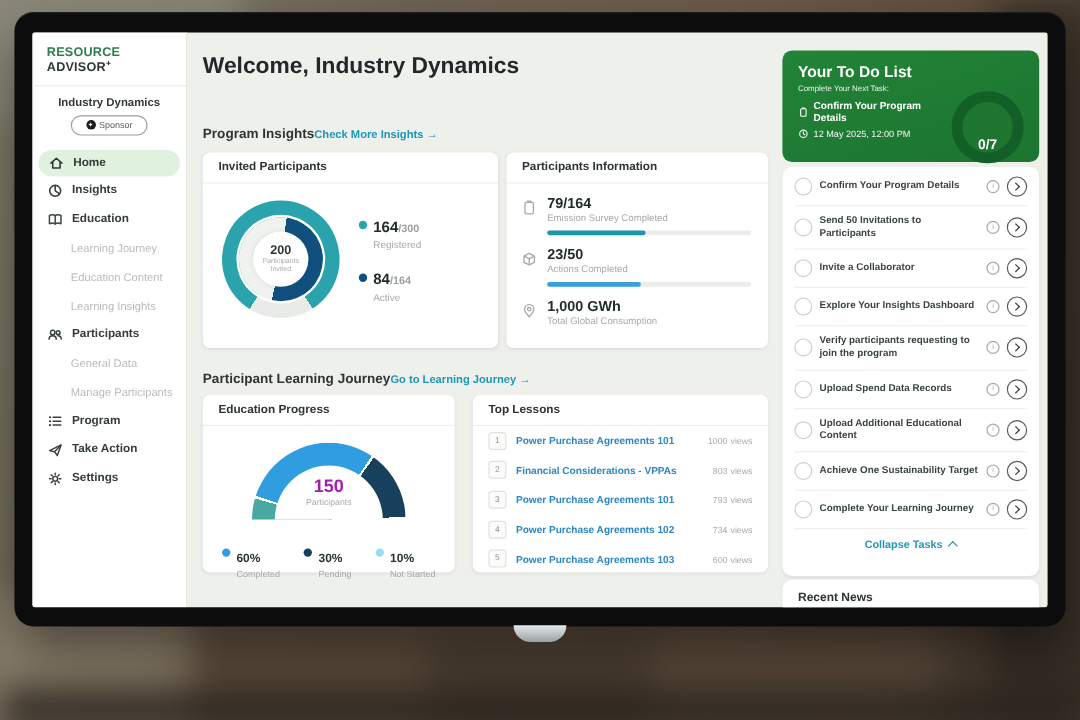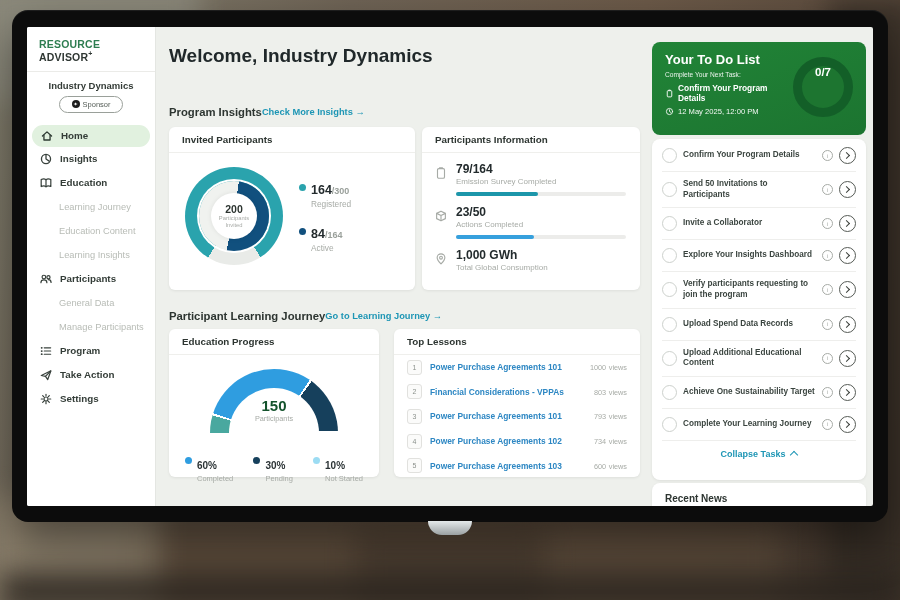--- a/index.html
+++ b/index.html
@@ -75,21 +75,21 @@
   .info-v{font-size:12px;font-weight:bold;color:#232b2d;}
   .info-l{font-size:8px;color:#a7aba6;margin-top:1px;}
   .bar{margin-top:6px;height:4px;border-radius:2px;background:#ececea;}
   .bar-fill{height:4px;border-radius:2px;}
   
   .gauge-zone{position:relative;height:78px;margin-top:10px;}
   .gauge{position:absolute;left:50%;transform:translateX(-50%);top:4px;width:128px;height:64px;overflow:hidden;}
   .gauge-circle{width:128px;height:128px;border-radius:50%;}
   .gauge-hole{position:absolute;left:19px;top:19px;width:90px;height:90px;border-radius:50%;background:#fff;}
   .gauge-center{position:absolute;left:50%;transform:translateX(-50%);top:32px;text-align:center;}
-  .gauge-center .v{font-size:15px;font-weight:bold;color:#14532d;}
+  .gauge-center .v{font-size:15px;font-weight:bold;color:#a21caf;}
   .gauge-center .l{font-size:7.3px;color:#a7aba6;}
   .glegend{display:flex;justify-content:space-between;padding:12px 16px 0 16px;}
   .glegend .item{display:flex;gap:5px;}
   .gdot{width:7px;height:7px;border-radius:50%;margin-top:2px;}
   .glegend .p{font-size:10px;font-weight:bold;color:#2b3335;}
   .glegend .l{font-size:7.5px;color:#a7aba6;margin-top:1px;}
   
   .lesson-row{display:flex;align-items:center;padding:0 13px;height:24.6px;}
   .rank{width:13px;height:13px;border:1px solid #e1e1de;border-radius:3px;font-size:7px;color:#8b918c;
     display:flex;align-items:center;justify-content:center;margin-right:8px;background:#fbfbfa;}
@@ -98,22 +98,22 @@
   .views span{font-size:7.3px;font-weight:normal;color:#a7aba6;}
   
   .todo-hero{position:absolute;left:625px;top:15px;width:214px;height:93px;border-radius:8px;
     background:linear-gradient(160deg,#218437,#1c7430);color:#fff;}
   .th-left{position:absolute;left:13px;top:10px;width:130px;}
   .th-title{font-size:13px;font-weight:bold;}
   .th-sub{font-size:6.6px;margin-top:4px;opacity:.9;}
   .th-task{display:flex;gap:4px;align-items:center;font-size:8.4px;font-weight:bold;margin-top:5px;}
   .th-due{display:flex;gap:4px;align-items:center;font-size:7.6px;margin-top:4px;opacity:.95;}
   .th-ico svg{width:9px;height:9px;display:block;}
-  .ring{position:absolute;right:13px;top:15px;width:42px;height:42px;border-radius:50%;
-    border:9px solid #135f28;display:flex;align-items:flex-start;justify-content:center;background:#1d7530;}
+  .ring{position:absolute;right:13px;top:34px;width:42px;height:42px;border-radius:50%;
+    border:9px solid #135f28;display:flex;align-items:flex-end;justify-content:center;background:#1d7530;}
   .ring .v{font-size:11.5px;font-weight:bold;}
   .tasks-card{position:absolute;left:625px;top:112px;width:214px;height:339px;background:#fff;
     border-radius:8px;box-shadow:0 1px 3px rgba(0,0,0,.07);padding:1px 0;}
   .task{display:flex;align-items:center;gap:6px;margin:0 10px;padding:7px 0;border-bottom:1px solid #eeeeec;}
   .task:last-of-type{border-bottom:none;}
   .cbox{width:13px;height:13px;border:1.4px solid #cdd1cd;border-radius:50%;flex:0 0 13px;cursor:pointer;}
   .task-label{font-size:8.2px;font-weight:bold;color:#3a443f;line-height:1.3;flex:1;}
   .info-i{width:9px;height:9px;border:1px solid #a7aba6;border-radius:50%;color:#a7aba6;font-size:6px;
     display:flex;align-items:center;justify-content:center;flex:0 0 9px;}
   .go-btn{width:15px;height:15px;border:1.3px solid #565b56;border-radius:50%;flex:0 0 15px;cursor:pointer;

